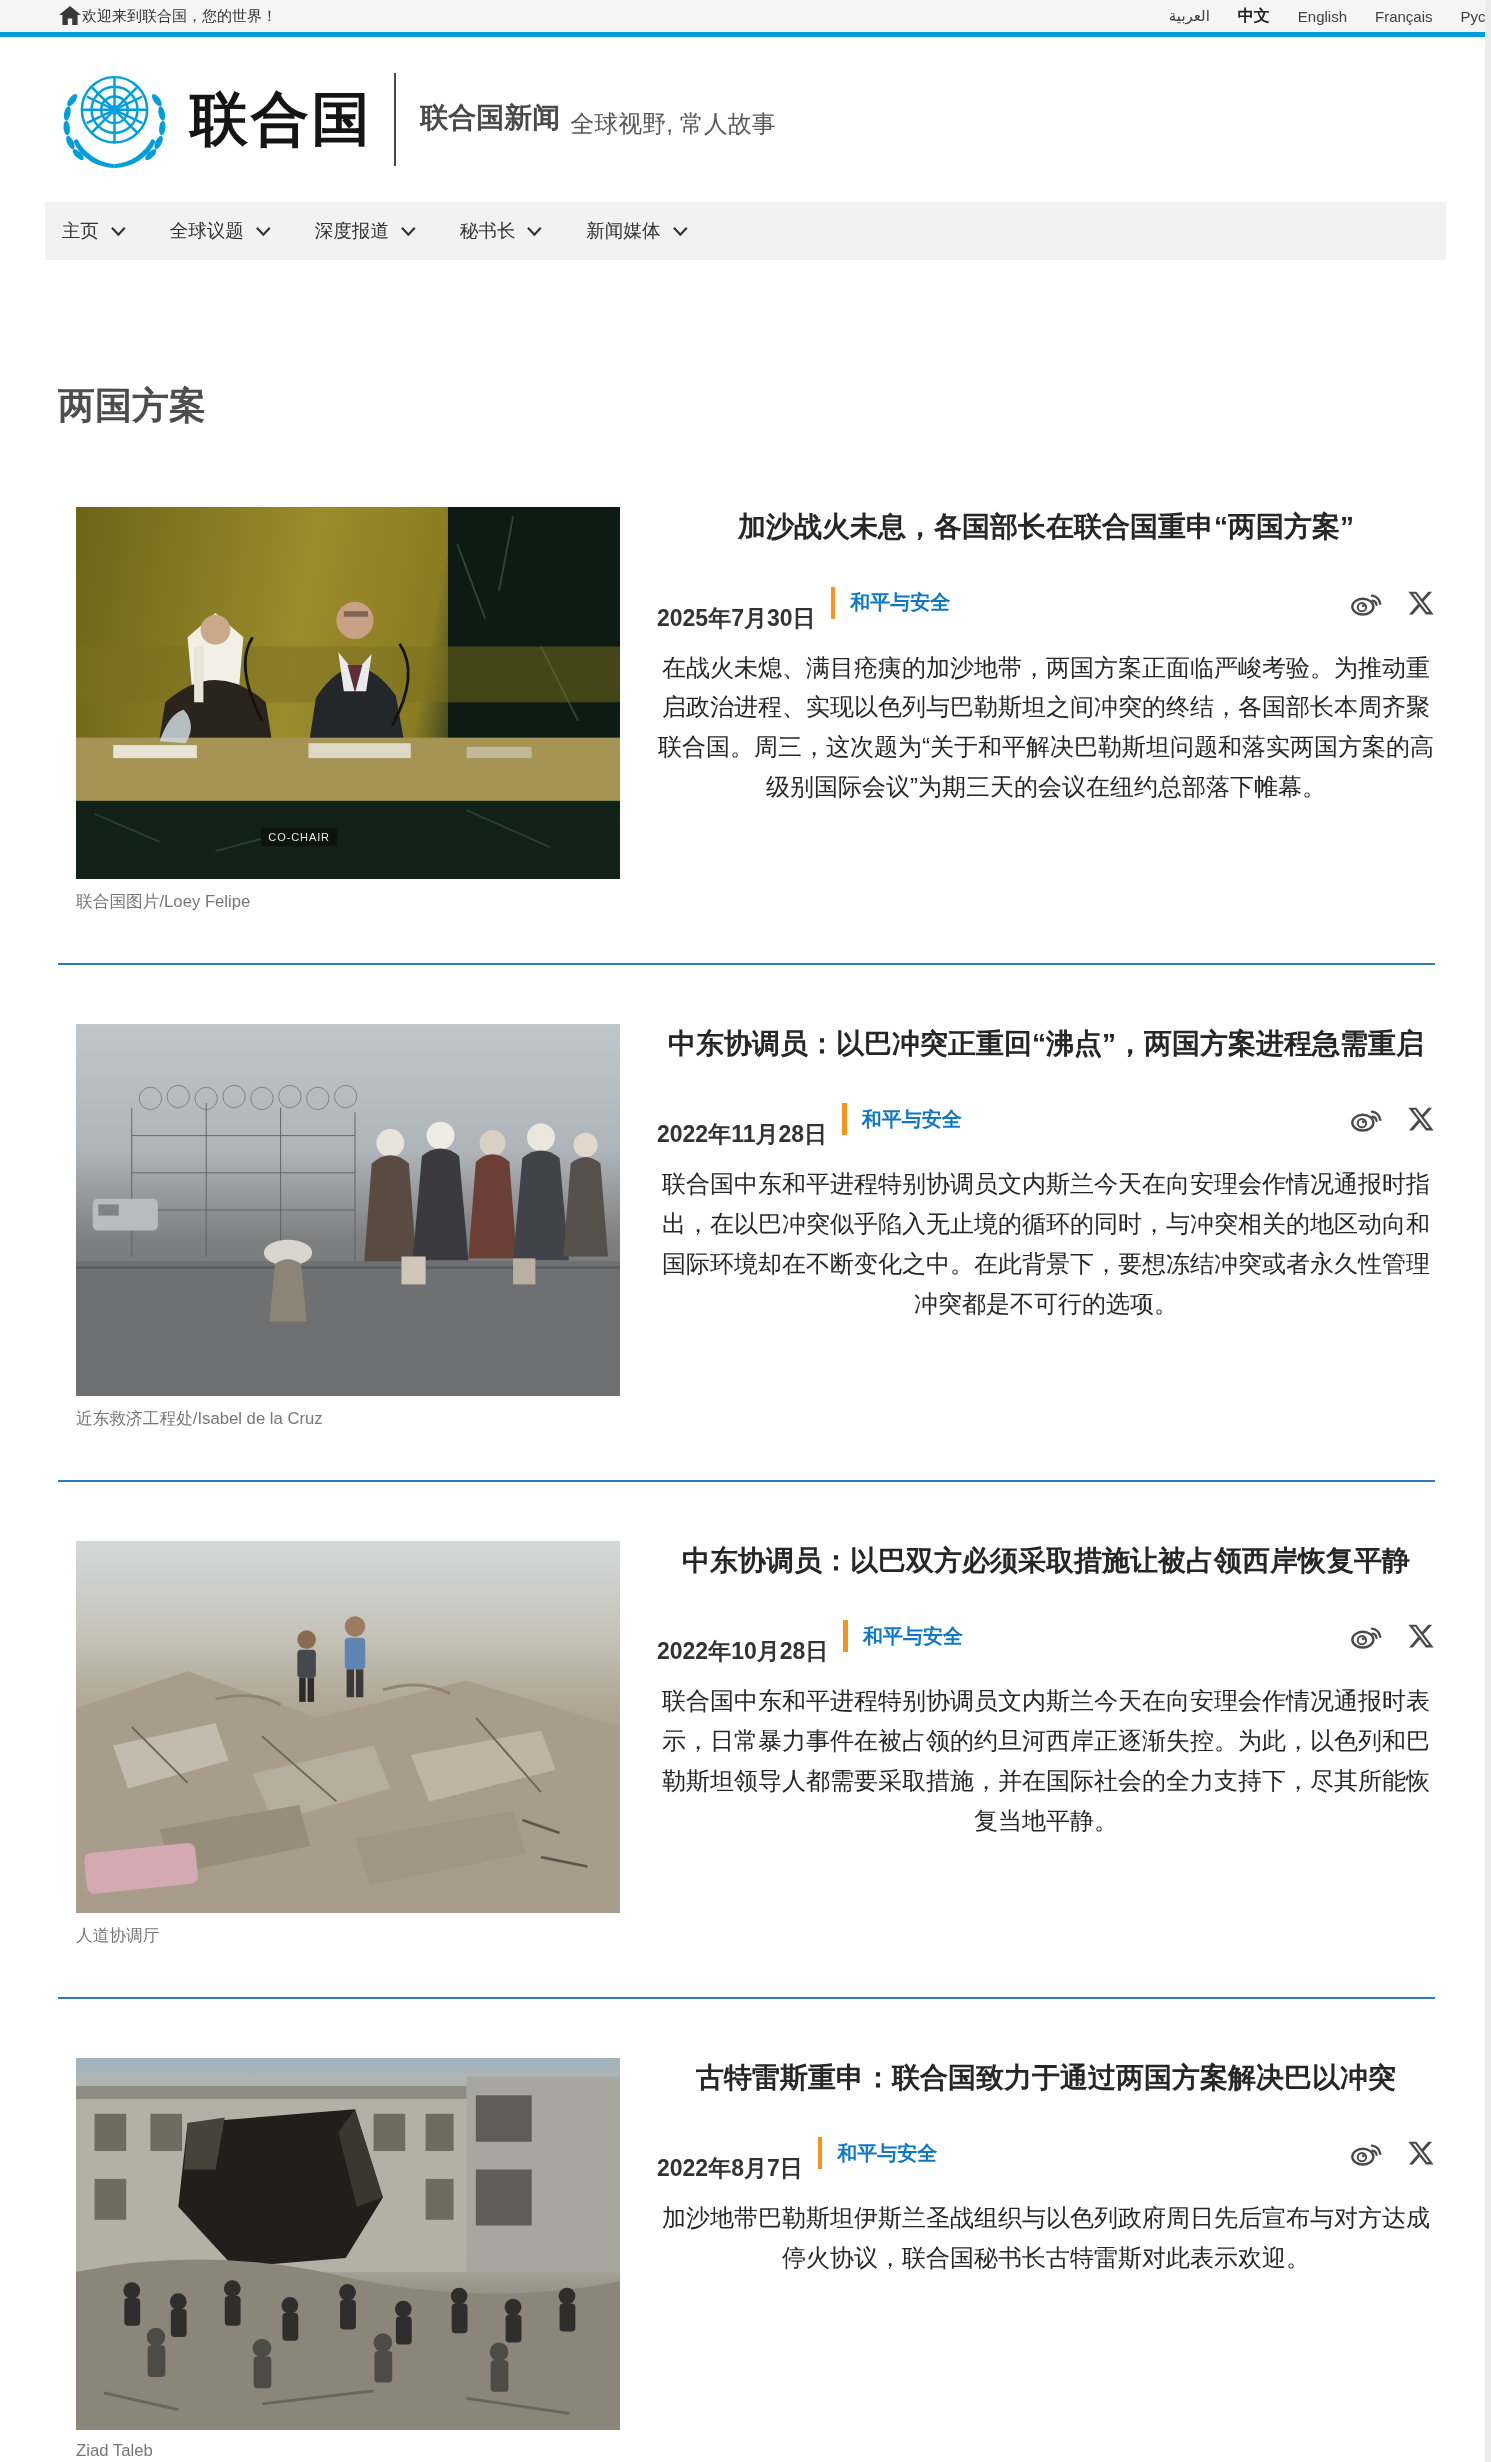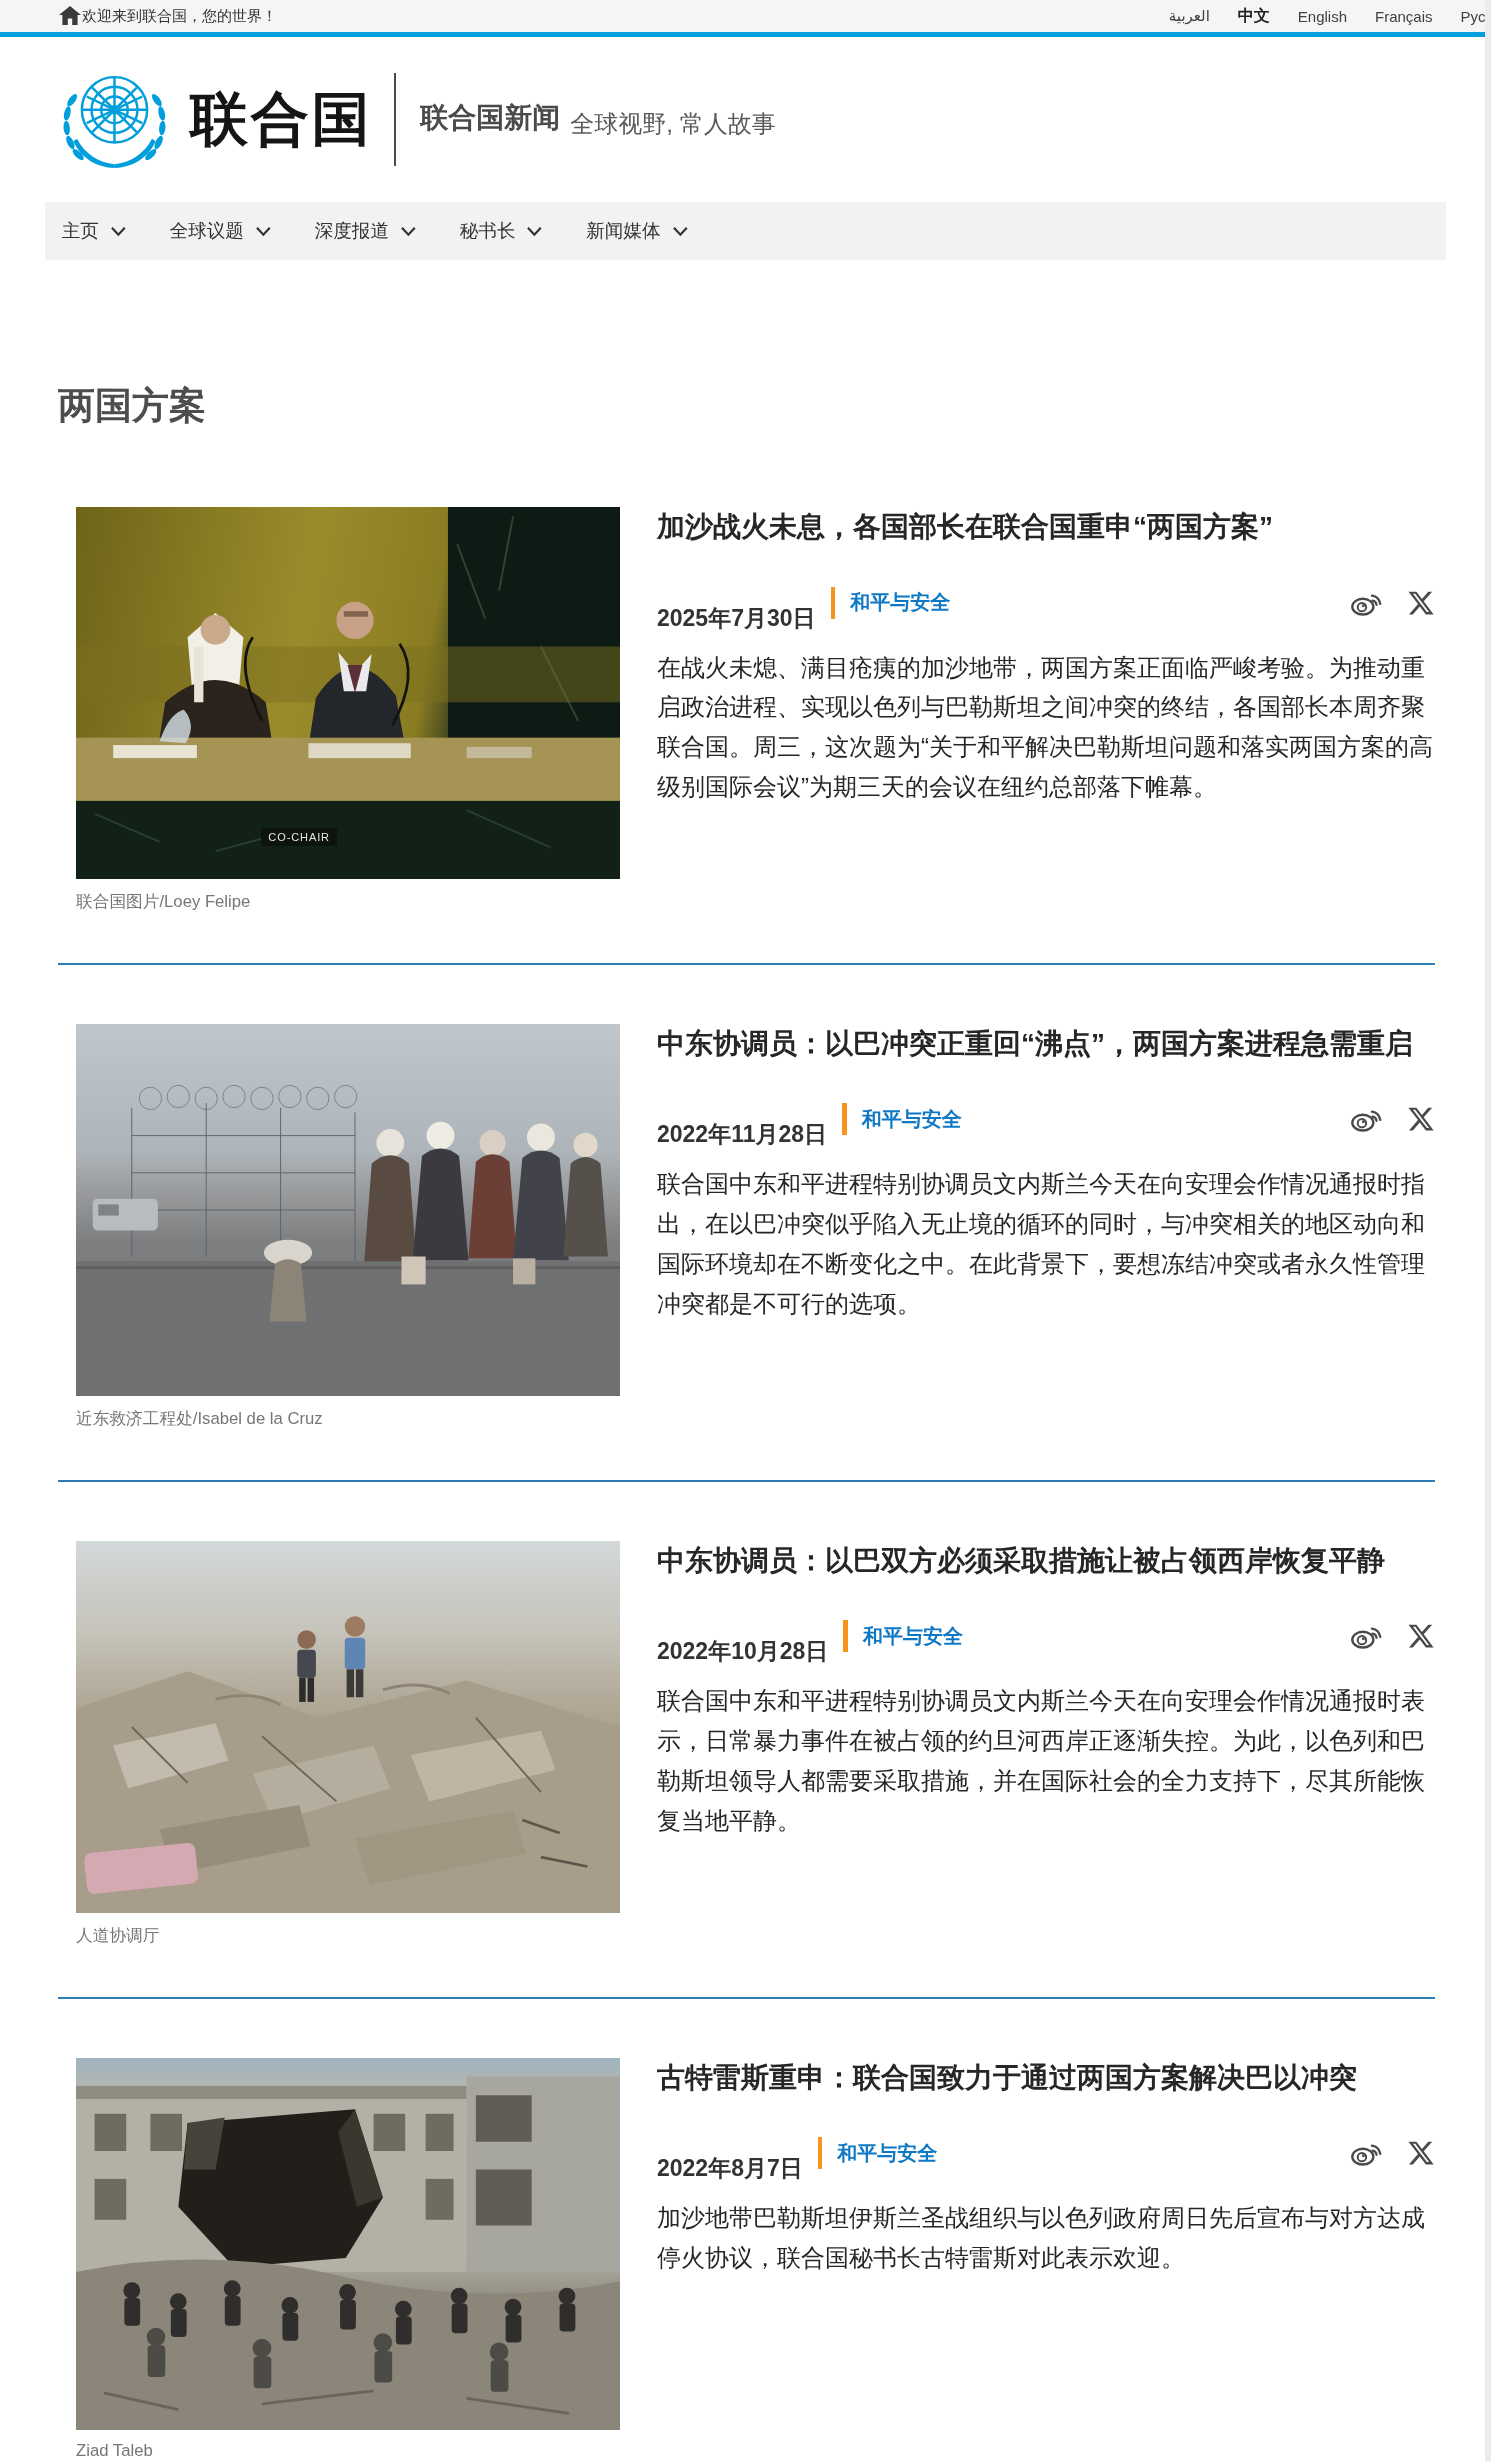--- a/index.html
+++ b/index.html
@@ -32,21 +32,21 @@
 
   
   .page-title { font-size:37px; font-weight:700; color:#4d4d4d; margin:121px 56px 76px 58px; }
 
   
   .article { display:flex; gap:37px; margin:0 56px 0 76px; }
   .img-col { width:544px; flex:0 0 aupx; flex:0 0 544px; }
   .photo { width:544px; height:372px; position:relative; overflow:hidden; cursor:pointer; }
   .photo svg { position:absolute; inset:0; width:100%; height:100%; }
   .caption { font-size:16.7px; color:#767676; margin-top:11px; }
-  .txt-col { flex:1; min-width:0; }
+  .txt-col { flex:1; min-width:0;text-align:center; }
   .a-title { font-size:28px; font-weight:700; color:#262626; line-height:1.45; cursor:pointer; }
   .meta { display:flex; align-items:center; margin-top:24px; }
   .a-date { font-size:23px; font-weight:700; color:#333;margin-top:31px; }
   .meta-bar { width:4.6px; height:32px; background:#f7941e; margin:0 15px; }
   .a-cat { font-size:20px; font-weight:700; color:#0e78c4; text-decoration:none; cursor:pointer;font-family:Liberation Mono, monospace; }
   .share { margin-left:auto; display:flex; align-items:center; gap:24px; }
   .share svg { cursor:pointer; }
   .a-summary { font-size:24px; line-height:1.66; color:#262626; margin-top:14px; }
 
   .divider { height:1.9px; background:#2d7db3; margin:50px 56px 59px 58px; }

